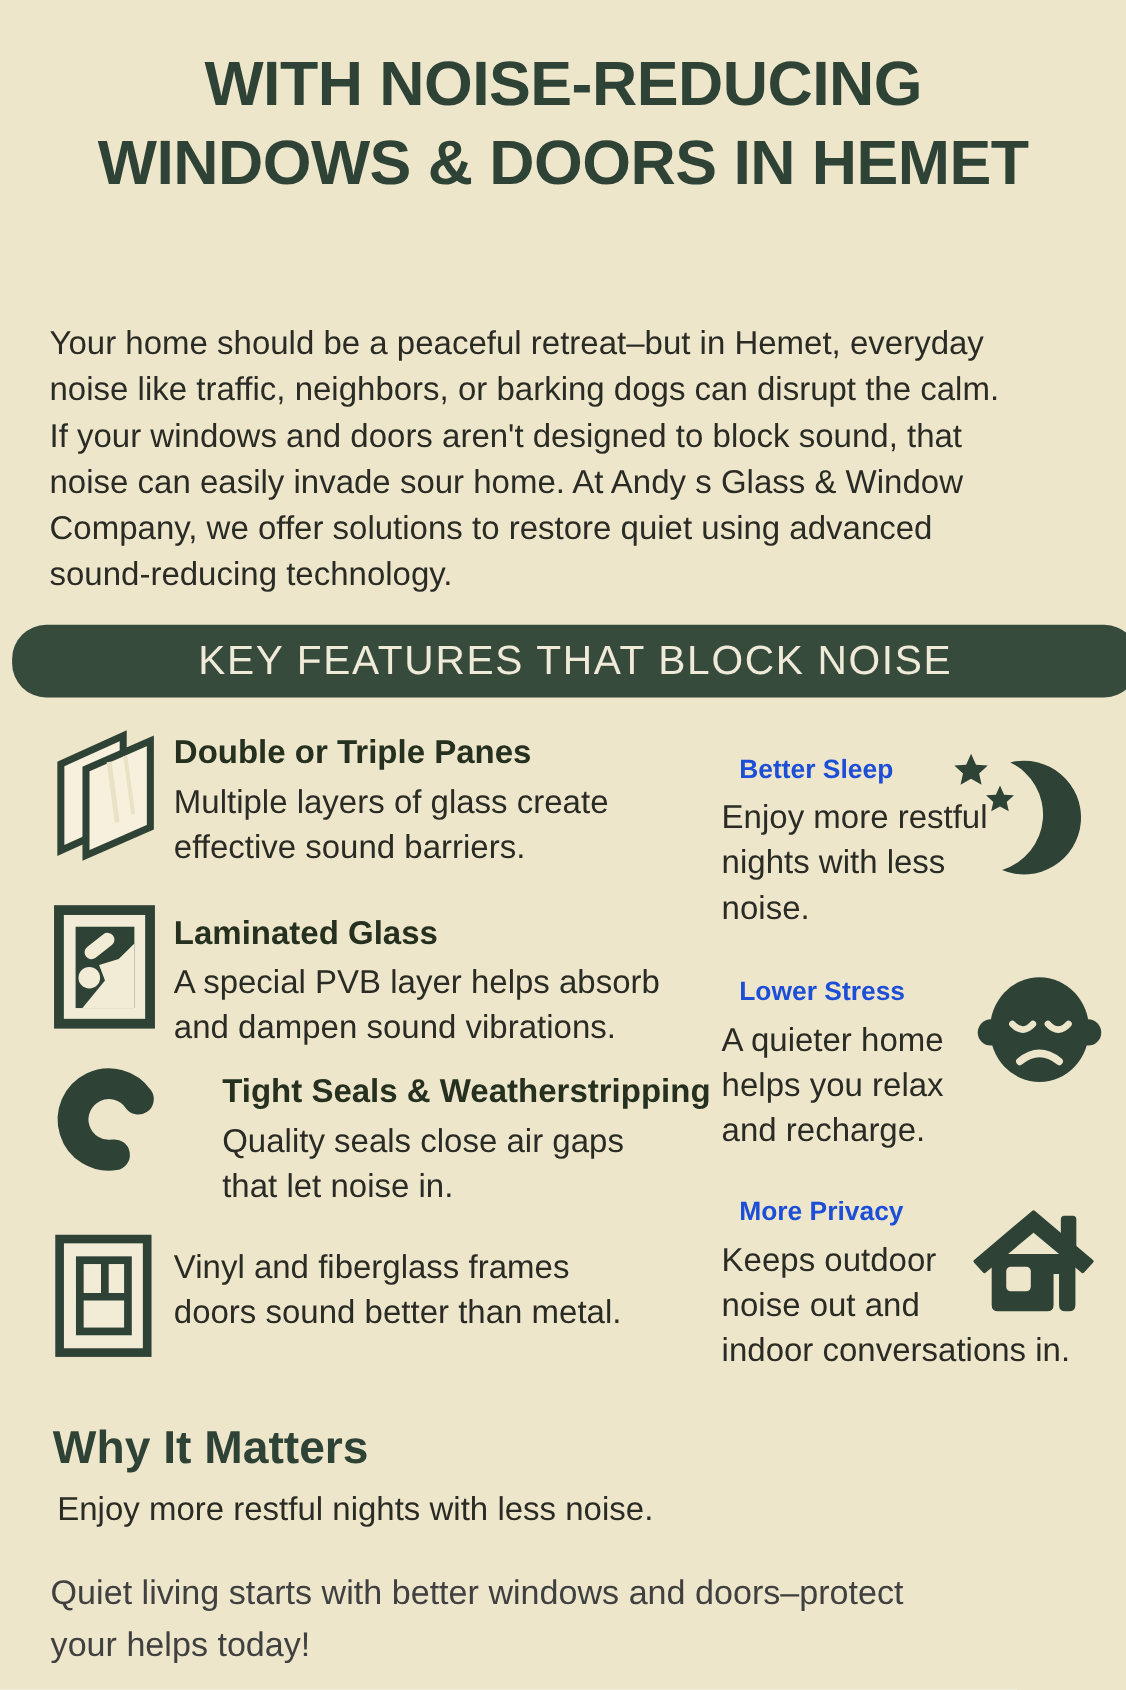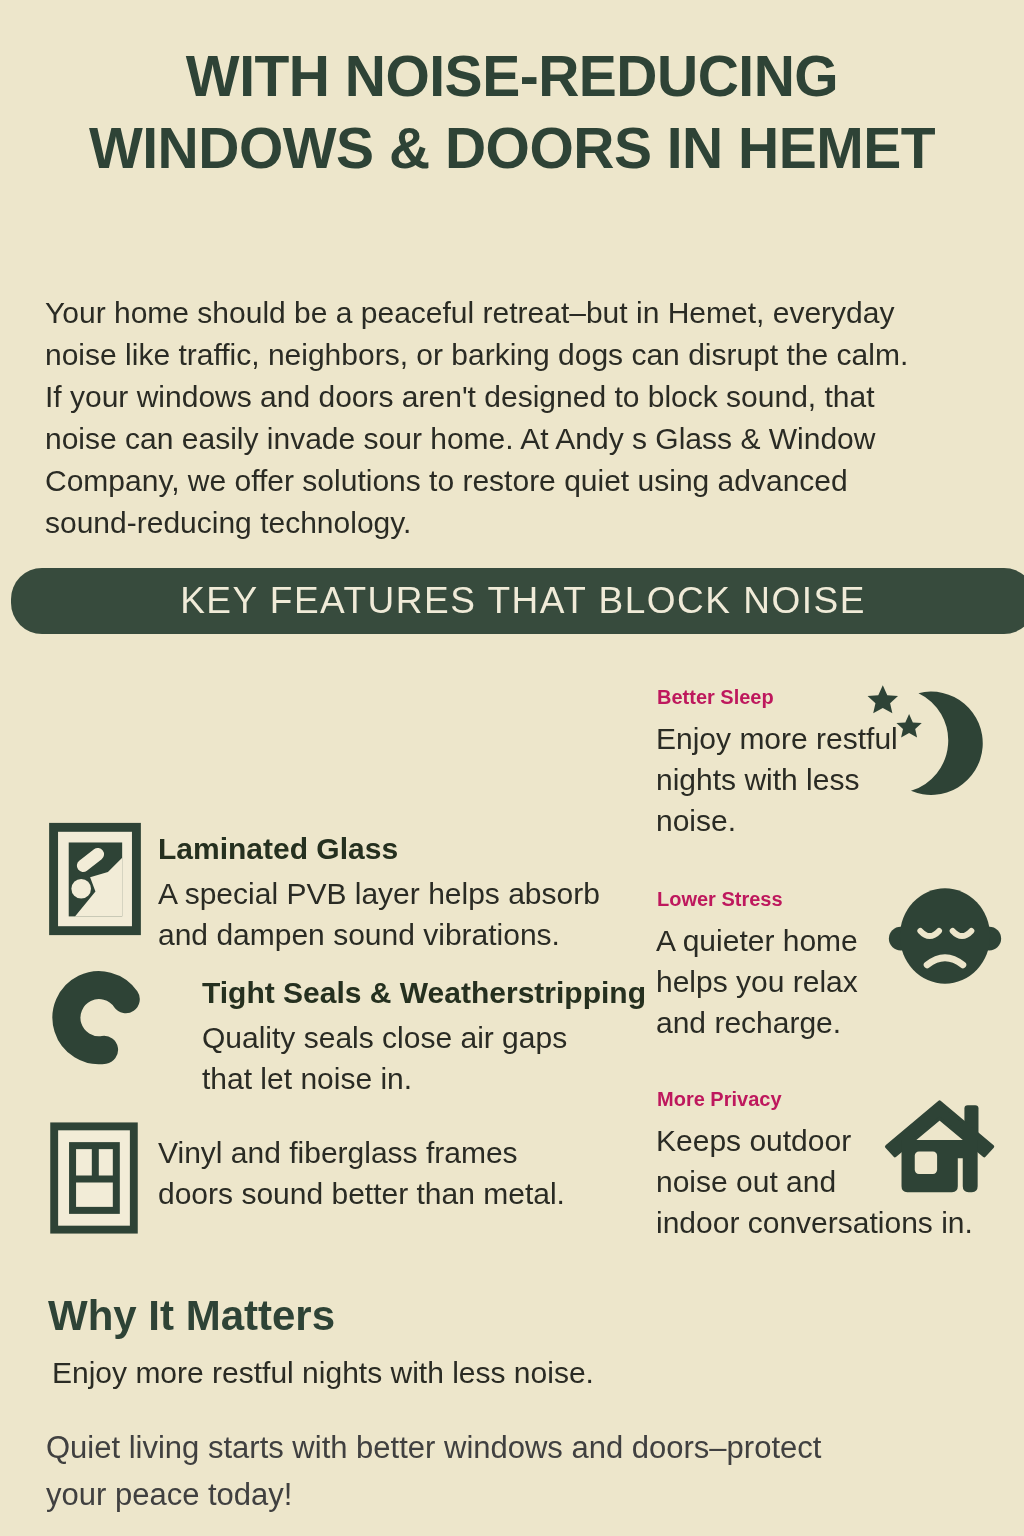--- a/index.html
+++ b/index.html
@@ -39,22 +39,22 @@
   .feature-text{padding-top:10px;}
   .feature-title{
     font-size:30px;font-weight:700;color:#25301F;
     margin:0 0 7px 0;white-space:nowrap;
   }
   .feature-desc div{
     font-size:30px;line-height:41px;white-space:nowrap;color:#2A2B24;
   }
   .benefit{position:absolute;left:656px;}
   .benefit-title{
-    font-size:20px;font-weight:700;color:#be185d;
-    margin:0 0 9px 1px;white-space:nowrap;
+    font-size:24px;font-weight:700;color:#1d4ed8;
+    margin:0 0 9px 16px;white-space:nowrap;
   }
   .benefit-desc div{
     font-size:30px;line-height:41px;white-space:nowrap;color:#2A2B24;
   }
   .benefit-icon{position:absolute;}
   .why-heading{
     position:absolute;left:48px;top:1292px;
     font-size:42px;font-weight:700;color:#2E4336;
   }
   .why-line{
@@ -82,20 +82,37 @@
       <div>If your windows and doors aren't designed to block sound, that</div>
       <div>noise can easily invade sour home. At Andy s Glass &amp; Window</div>
       <div>Company, we offer solutions to restore quiet using advanced</div>
       <div>sound-reducing technology.</div>
     </div>
 
   <div class="banner">
     <span>KEY FEATURES THAT BLOCK NOISE</span>
   </div>
 
+  <div class="feature" style="top:658px;">
+    <div class="icon-box">
+      <svg width="96" height="126" viewBox="0 0 105 134" aria-hidden="true">
+        <polygon points="8,38 70,10 70,96 8,124" fill="#F6F0DD" stroke="#2E4336" stroke-width="7"></polygon>
+        <polygon points="33,43 97,15 97,101 33,129" fill="#F6F0DD" stroke="#2E4336" stroke-width="7"></polygon>
+        <line x1="56" y1="36" x2="64" y2="96" stroke="#E9E2C7" stroke-width="5"></line>
+        <line x1="72" y1="30" x2="80" y2="88" stroke="#E9E2C7" stroke-width="4"></line>
+      </svg>
+    </div>
+    <div class="feature-text">
+      <div class="feature-title">Double or Triple Panes</div>
+      <div class="feature-desc">
+          <div>Multiple layers of glass create</div>
+          <div>effective sound barriers.</div>
+        </div>
+    </div>
+  </div>
 
   <div class="feature" style="top:822px;">
     <div class="icon-box">
       <svg width="94" height="114" viewBox="0 0 105 128" aria-hidden="true">
         <rect x="6" y="6" width="93" height="116" fill="#F2ECD7" stroke="#2E4336" stroke-width="10"></rect>
         <rect x="23" y="23" width="60" height="83" fill="#2E4336"></rect>
         <path d="M83,40 L83,106 L30,106 L53,78 L47,62 L67,56 Z" fill="#F2ECD7"></path>
         <rect x="30" y="36" width="35" height="14" rx="7" transform="rotate(-38 47 43)" fill="#F2ECD7"></rect>
         <circle cx="37" cy="75" r="11" fill="#F2ECD7"></circle>
       </svg>
@@ -191,16 +208,16 @@
       <path d="M8,66 L72,12 L136,66 L126,77 L72,32 L18,77 Z" fill="#2E4336" stroke="#2E4336" stroke-width="4" stroke-linejoin="round"></path>
       <path d="M26,58 L118,58 L118,114 Q118,121 111,121 L107,121 Q100,121 100,114 L100,80 L94,80 L94,114 Q94,121 87,121 L33,121 Q26,121 26,114 Z" fill="#2E4336"></path>
       <rect x="42" y="72" width="27" height="27" rx="5" fill="#EDE6CB"></rect>
     </svg>
   </div>
 
   <div class="why-heading">Why It Matters</div>
   <div class="why-line">Enjoy more restful nights with less noise.</div>
   <div class="closing">
       <div>Quiet living starts with better windows and doors–protect</div>
-      <div>your peace today!</div>
+      <div>your helps today!</div>
     </div>
 
 </div>
 
 </body></html>

